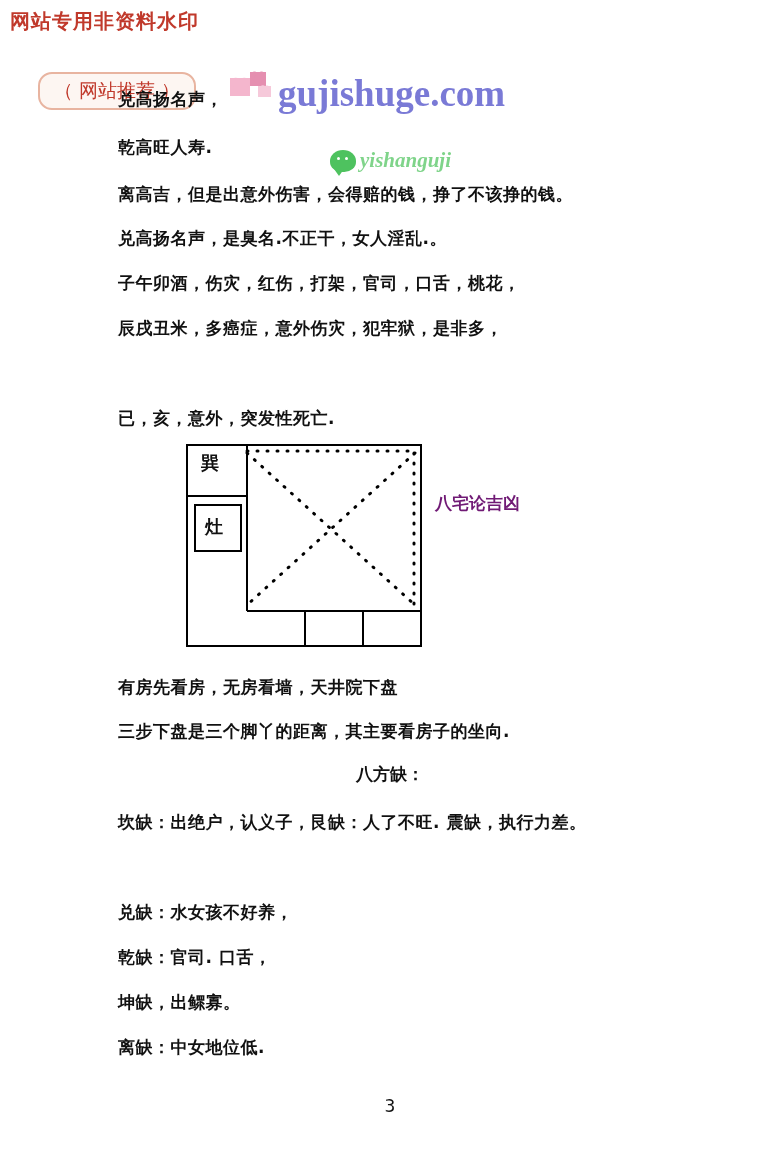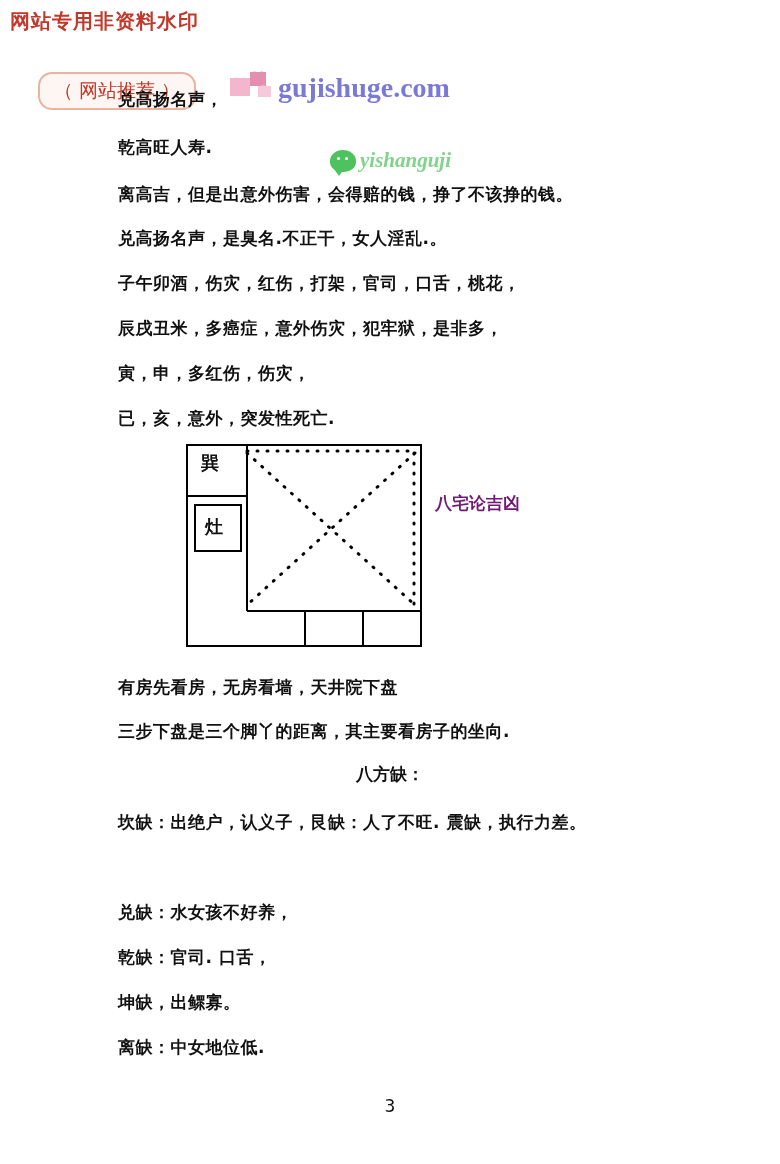--- a/index.html
+++ b/index.html
@@ -36,21 +36,21 @@
     background: #fdf6f2;
     font-size: 19px;
     font-weight: normal;
     color: #c0392b;
     white-space: nowrap;
   }
   .wm-site {
     position: absolute;
     left: 278px;
     top: 72px;
-    font-size: 28px;
+    font-size: 37px;
     font-weight: bold;
     color: #7a7ad6;
     font-family: "Liberation Serif", "DejaVu Serif", serif;
     white-space: nowrap;
   }
   .wm-hearts {
     position: absolute;
     left: 228px;
     top: 70px;
     width: 54px;
@@ -211,21 +211,20 @@
 </div>
 
 <div class="doc">
 
   <div class="line" style="left:118px; top:88px;">兑高扬名声，</div>
   <div class="line" style="left:118px; top:136px;">乾高旺人寿.</div>
   <div class="line" style="left:118px; top:183px;">离高吉，但是出意外伤害，会得赔的钱，挣了不该挣的钱。</div>
   <div class="line" style="left:118px; top:227px;">兑高扬名声，是臭名.不正干，女人淫乱.。</div>
   <div class="line" style="left:118px; top:272px;">子午卯酒，伤灾，红伤，打架，官司，口舌，桃花，</div>
   <div class="line" style="left:118px; top:317px;">辰戌丑米，多癌症，意外伤灾，犯牢狱，是非多，</div>
-  <div class="line" style="left:118px; top:362px;">寅，申，多红伤，伤灾，</div>
   <div class="line" style="left:118px; top:407px;">已，亥，意外，突发性死亡.</div>
 
   <div class="diagram">
     <svg width="238" height="205" viewBox="0 0 238 205" xmlns="http://www.w3.org/2000/svg">
 
       <rect x="2" y="2" width="234" height="201" fill="none" stroke="#000" stroke-width="2"></rect>
 
       <line x1="62" y1="2" x2="62" y2="168" stroke="#000" stroke-width="2"></line>
 
       <line x1="2" y1="53" x2="62" y2="53" stroke="#000" stroke-width="2"></line>

